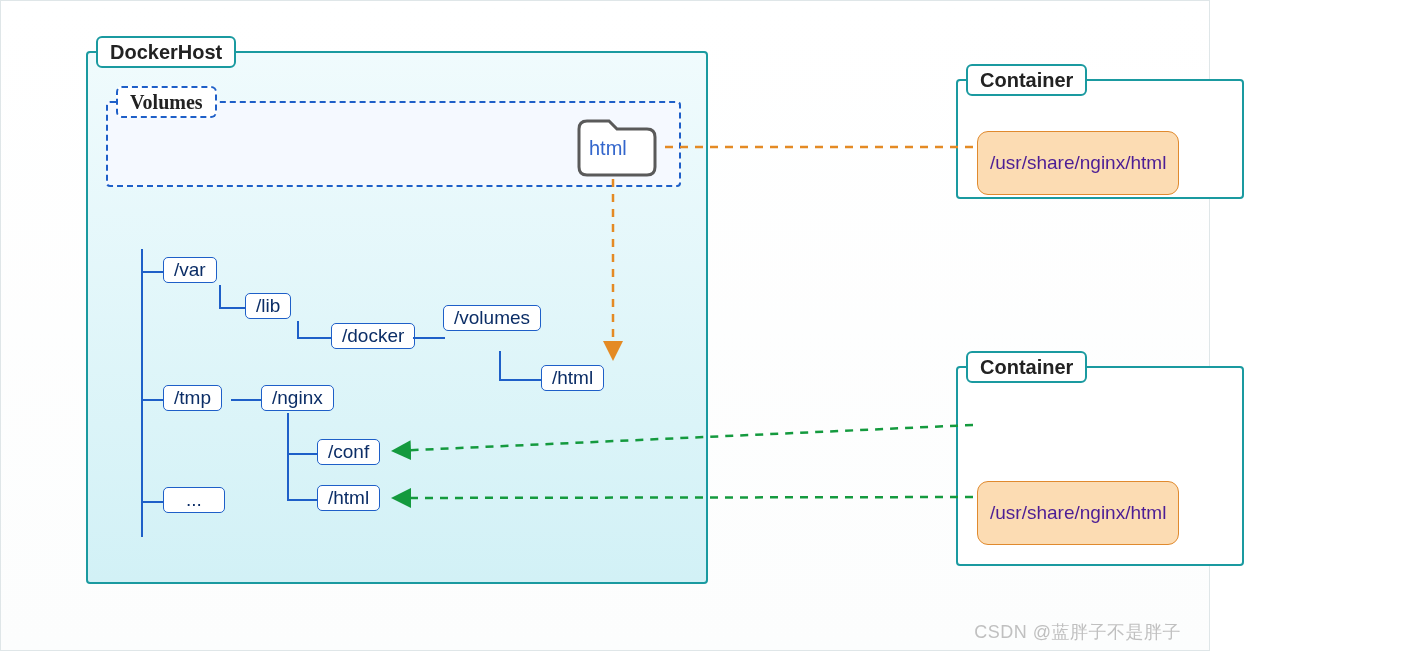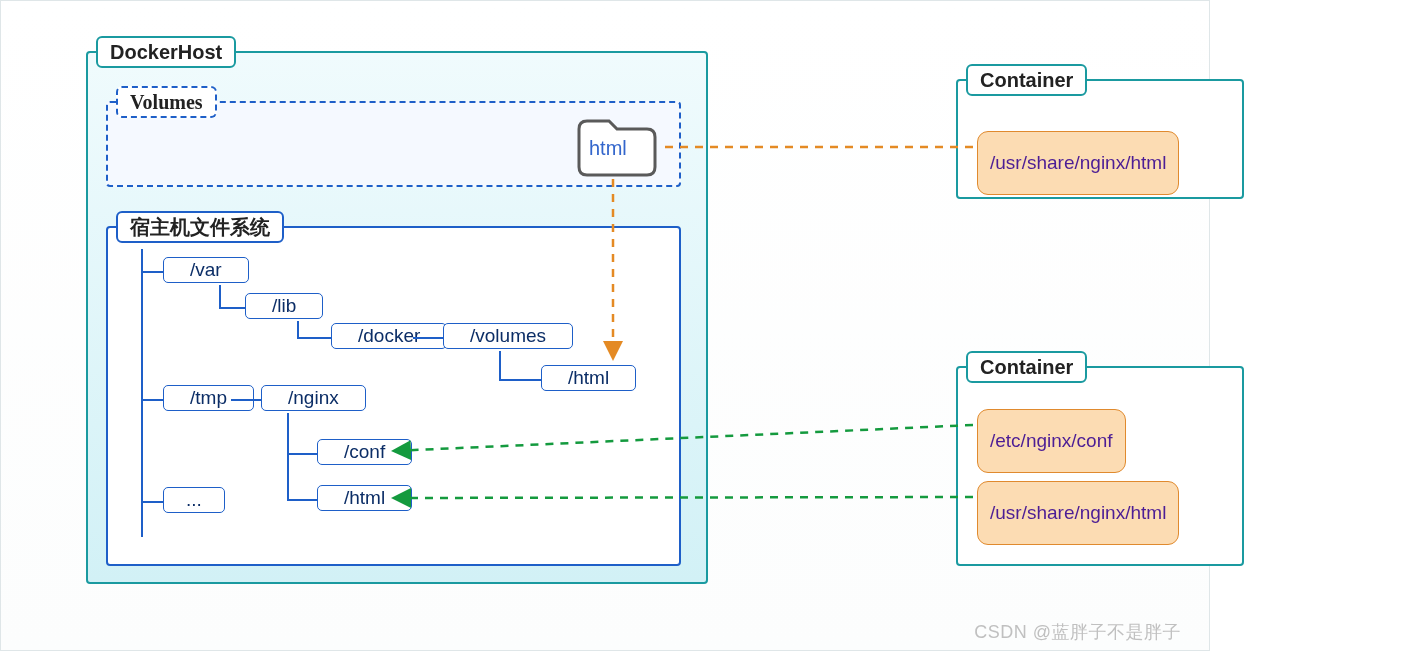--- a/index.html
+++ b/index.html
@@ -56,21 +56,21 @@
   }
   
   .tree {
     position: absolute;
   }
   .node {
     position: absolute;
     border: 1.8px solid #1e5fc8;
     border-radius: 5px;
     background: #ffffff;
-    padding: 1px 26px;
+    padding: 1px 10px;
     font-size: 19px;
     color: #0b2d66;
     white-space: nowrap;
   }
   .connector {
     position: absolute;
     background: #1e5fc8;
   }
   
   .chip {
@@ -110,38 +110,35 @@
     <div class="box-title" style="border-style:dashed;">Volumes</div>
   </div>
 
   <div class="folder" style="left:576px; top:122px;">
        <svg width="92" height="72" viewBox="0 0 92 72">
          <path d="M8 18 q0 -8 8 -8 h22 l8 8 h30 q8 0 8 8 v30 q0 8 -8 8 h-60 q-8 0 -8 -8 z" fill="#ffffff" stroke="#5a5a5a" stroke-width="3"></path>
        </svg>
     <span class="folder-label">html</span>
   </div>
 
-  <div class="box blue" style="left:105px; top:225px; width:575px; height:340px; background:#ffffff;">
-    <div class="box-title">宿主机文件系统</div>
-  </div>
 
   <div class="tree">
 
     <div class="connector" style="left:140px; top:248px; width:2px; height:288px;"></div>
 
     <div class="connector" style="left:140px; top:270px; width:22px; height:2px;"></div>
     <div class="node" style="left:162px; top:256px;">/var</div>
     <div class="connector" style="left:218px; top:284px; width:2px; height:24px;"></div>
     <div class="connector" style="left:218px; top:306px; width:26px; height:2px;"></div>
     <div class="node" style="left:244px; top:292px;">/lib</div>
     <div class="connector" style="left:296px; top:320px; width:2px; height:18px;"></div>
     <div class="connector" style="left:296px; top:336px; width:34px; height:2px;"></div>
     <div class="node" style="left:330px; top:322px;">/docker</div>
     <div class="connector" style="left:412px; top:336px; width:32px; height:2px;"></div>
-    <div class="node" style="left:442px; top:322px;">/volumes</div>
+    <div class="node" style="left:442px; top:304px;">/volumes</div>
     <div class="connector" style="left:498px; top:350px; width:2px; height:30px;"></div>
     <div class="connector" style="left:498px; top:378px; width:42px; height:2px;"></div>
     <div class="node" style="left:540px; top:364px;">/html</div>
 
     <div class="connector" style="left:140px; top:398px; width:22px; height:2px;"></div>
     <div class="node" style="left:162px; top:384px;">/tmp</div>
     <div class="connector" style="left:230px; top:398px; width:30px; height:2px;"></div>
     <div class="node" style="left:260px; top:384px;text-align:right;">/nginx</div>
     <div class="connector" style="left:286px; top:412px; width:2px; height:88px;"></div>
     <div class="connector" style="left:286px; top:452px; width:30px; height:2px;"></div>
@@ -154,21 +151,20 @@
   </div>
 
   <div class="box teal" style="left:955px; top:78px; width:288px; height:120px; background:#ffffff;">
     <div class="box-title">Container</div>
   </div>
   <div class="chip" style="left:976px; top:130px;">/usr/share/nginx/html</div>
 
   <div class="box teal" style="left:955px; top:365px; width:288px; height:200px; background:#ffffff;">
     <div class="box-title">Container</div>
   </div>
-  <div class="chip" style="left:976px; top:408px;">/etc/nginx/conf</div>
   <div class="chip" style="left:976px; top:480px;">/usr/share/nginx/html</div>
 
   <svg class="lines">
     <defs>
       <marker id="arrow-orange" viewBox="0 0 10 10" refX="9" refY="5" markerWidth="8" markerHeight="8" orient="auto-start-reverse">
         <path d="M 0 0 L 10 5 L 0 10 z" fill="#e48a24"></path>
       </marker>
       <marker id="arrow-green" viewBox="0 0 10 10" refX="9" refY="5" markerWidth="8" markerHeight="8" orient="auto-start-reverse">
         <path d="M 0 0 L 10 5 L 0 10 z" fill="#149a3e"></path>
       </marker>

